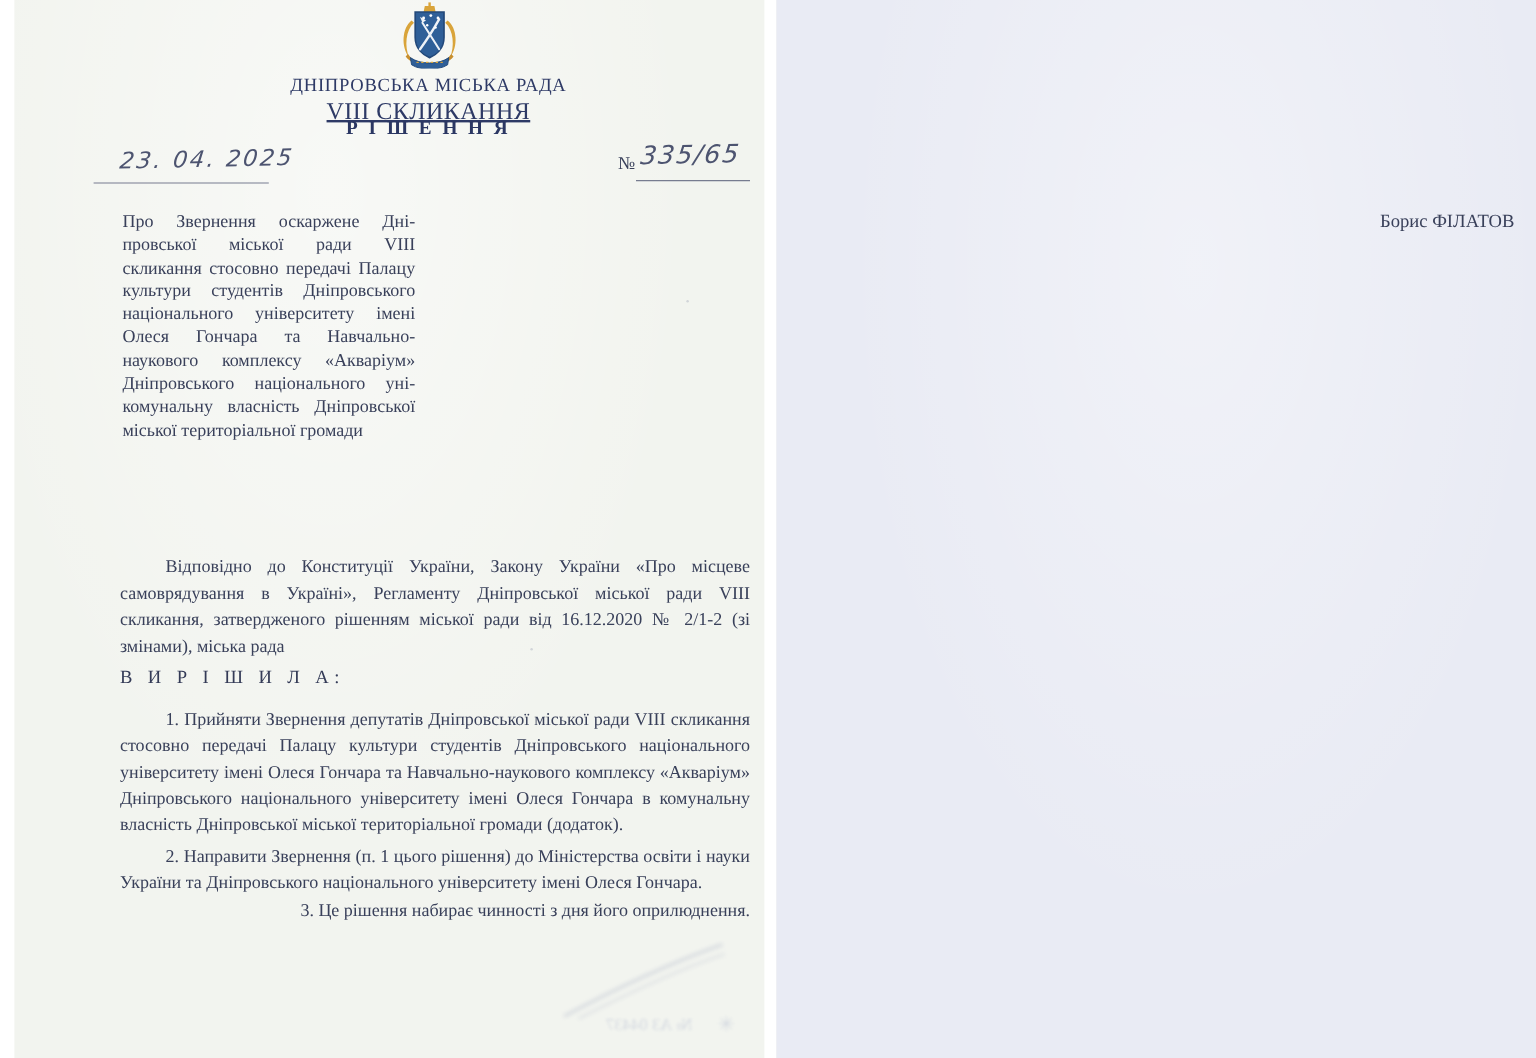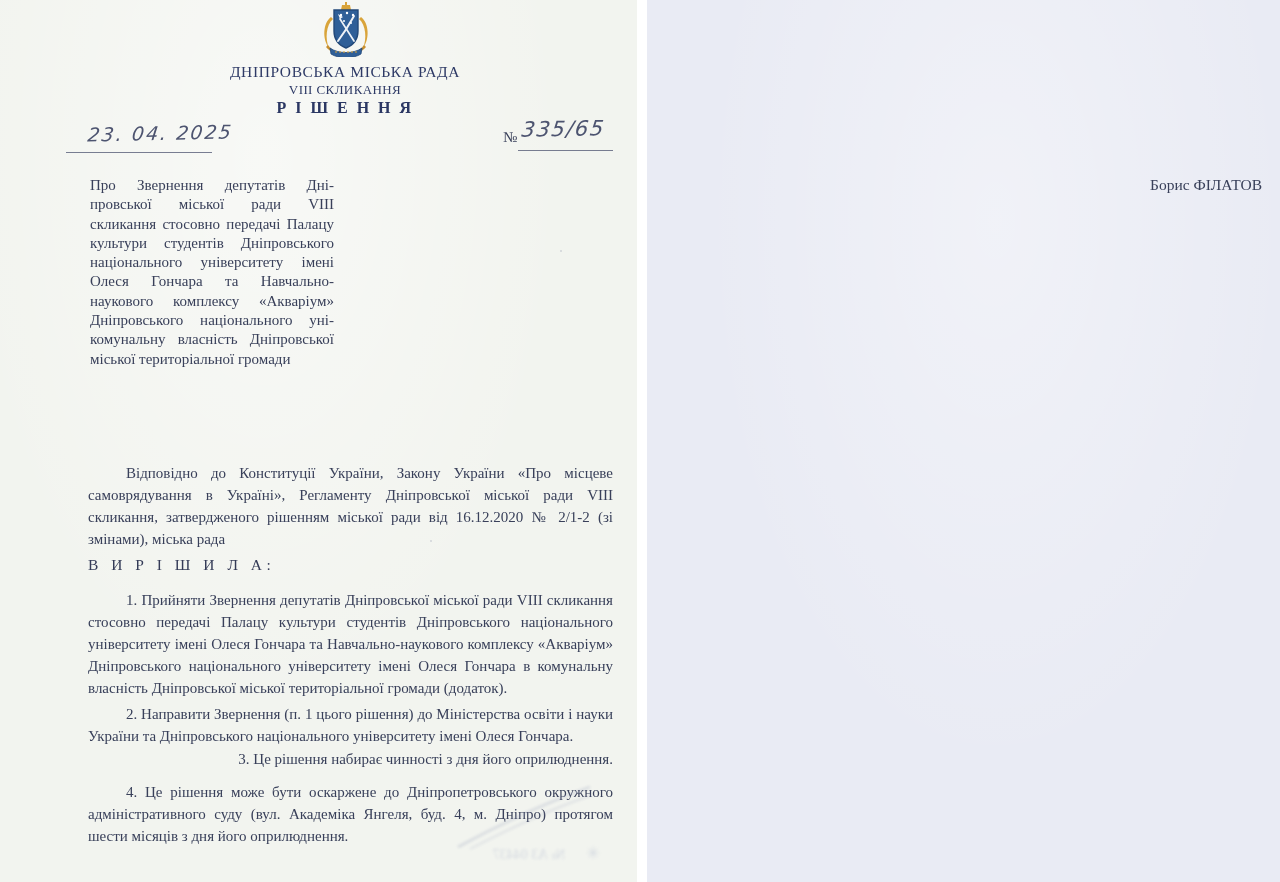--- a/index.html
+++ b/index.html
@@ -4,38 +4,38 @@
 <style>
   html,body{margin:0;padding:0;background:#ffffff;}
   #stage{
     position:relative;width:1280px;height:882px;overflow:hidden;
     background:#ffffff;
     font-family:"Liberation Serif", serif;
     color:#39405a;
   }
   .page{position:absolute;top:0;height:882px;}
   #page-left{
-    left:0;width:658px;
+    left:12px;width:658px;
     background:
       radial-gradient(ellipse at 40% 18%, rgba(255,255,255,.45), rgba(255,255,255,0) 55%),
       #f2f4ef;
   }
   #page-right{
     left:647px;width:633px;
     background:
       radial-gradient(ellipse at 55% 25%, rgba(255,255,255,.35), rgba(255,255,255,0) 60%),
       #e9ebf4;
   }
   #gutter{position:absolute;left:637px;top:0;width:10px;height:882px;background:#ffffff;}
   .abs{position:absolute;}
 
   
   .org{left:95px;width:500px;text-align:center;color:#2e3a66;}
   #org-name{top:63px;font-size:15.5px;letter-spacing:.6px;}
-  #convocation{top:82px;font-size:13px;letter-spacing:.4px;}
+  #convocation{top:82px;font-size:20px;letter-spacing:.4px;text-decoration:underline;}
   #doc-type{top:99px;font-size:16px;font-weight:bold;letter-spacing:2.5px;color:#2b3763;}
 
   
   .hand{
     font-family:"DejaVu Sans", sans-serif;font-style:italic;color:#4d5470;
     transform:skewX(-8deg) rotate(-1.2deg);
   }
   #date-hand{left:88px;top:122px;font-size:19px;letter-spacing:2px;}
   #date-line{left:66px;top:152px;width:146px;border-bottom:1.4px solid rgba(77,84,112,.75);}
   #num-label{left:503px;top:129px;font-size:15px;}
@@ -108,39 +108,38 @@
     <div class="abs org" id="doc-type">Р І Ш Е Н Н Я</div>
 
     <div class="abs hand" id="date-hand">23. 04. 2025</div>
     <div class="abs" id="date-line"></div>
 
     <div class="abs" id="num-label">№</div>
     <div class="abs hand" id="num-hand">335/65</div>
     <div class="abs" id="num-line"></div>
 
     <div class="abs" id="subject">
-      <div class="jl">Про Звернення депутатів Дні-</div>
+      <div class="jl">Про Звернення оскаржене Дні-</div>
       <div class="jl">провської міської ради VIII</div>
       <div class="jl">скликання стосовно передачі Палацу</div>
       <div class="jl">культури студентів Дніпровського</div>
       <div class="jl">національного університету імені</div>
       <div class="jl">Олеся Гончара та Навчально-</div>
       <div class="jl">наукового комплексу «Акваріум»</div>
       <div class="jl">Дніпровського національного уні-</div>
       <div class="jl">комунальну власність Дніпровської</div>
       <div class="jl">міської територіальної громади</div>
     </div>
 
     <div class="abs bodypar" id="preamble">Відповідно до Конституції України, Закону України «Про місцеве самоврядування в Україні», Регламенту Дніпровської міської ради VIII скликання, затвердженого рішенням міської ради від 16.12.2020 № 2/1-2 (зі змінами), міська рада</div>
     <div class="abs" id="resolved">В И Р І Ш И Л А:</div>
 
     <div class="abs bodypar" id="item1">1. Прийняти Звернення депутатів Дніпровської міської ради VIII скликання стосовно передачі Палацу культури студентів Дніпровського національного університету імені Олеся Гончара та Навчально-наукового комплексу «Акваріум» Дніпровського національного університету імені Олеся Гончара в комунальну власність Дніпровської міської територіальної громади (додаток).</div>
     <div class="abs bodypar" id="item2">2. Направити Звернення (п. 1 цього рішення) до Міністерства освіти і науки України та Дніпровського національного університету імені Олеся Гончара.</div>
     <div class="abs bodypar" id="item3">3. Це рішення набирає чинності з дня його оприлюднення.</div>
-    <div class="abs bodypar" id="item4">4. Це рішення може бути оскаржене до Дніпропетровського окружного адміністративного суду (вул. Академіка Янгеля, буд. 4, м. Дніпро) протягом шести місяців з дня його оприлюднення.</div>
 
     <svg class="bleed-ink" style="left:440px;top:775px;" width="170" height="80" viewBox="0 0 170 80">
       <path d="M18 72 C55 52 105 28 150 12" stroke="#8d96b5" stroke-width="2.2" fill="none"></path>
       <path d="M30 74 C65 56 110 34 152 20" stroke="#9aa2bd" stroke-width="1.4" fill="none"></path>
     </svg>
     <div class="abs bleed" id="bleed-p1-num">№ АЗ 04437</div>
     <div class="abs bleed" id="bleed-p1-star">✳</div>
 
     <div class="speck" style="left:430px;top:540px;"></div>
     <div class="speck" style="left:120px;top:300px;"></div>

